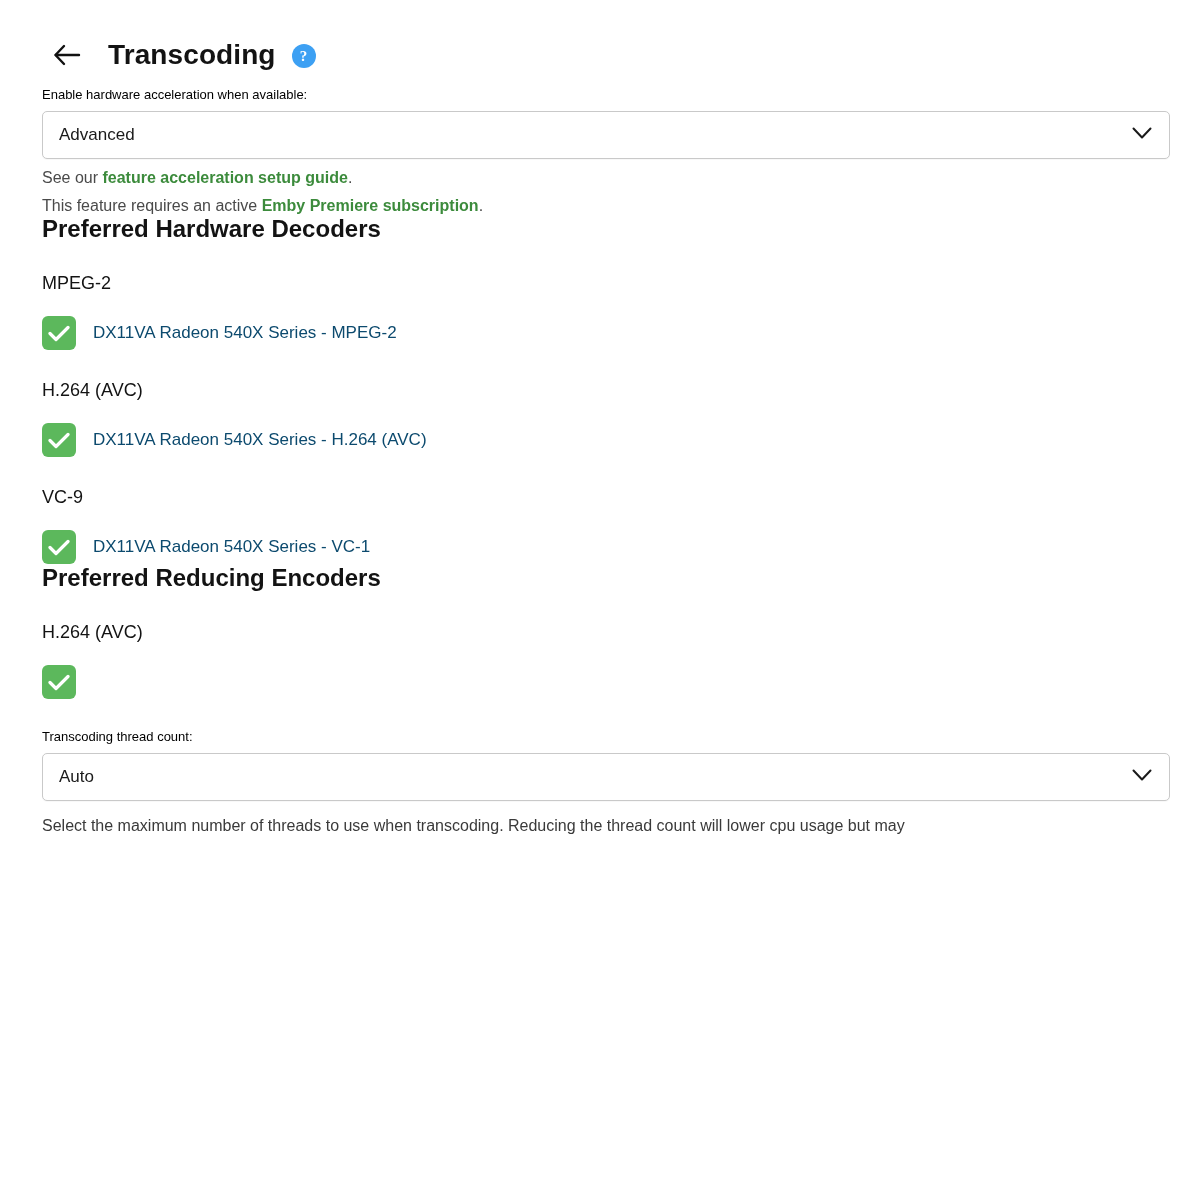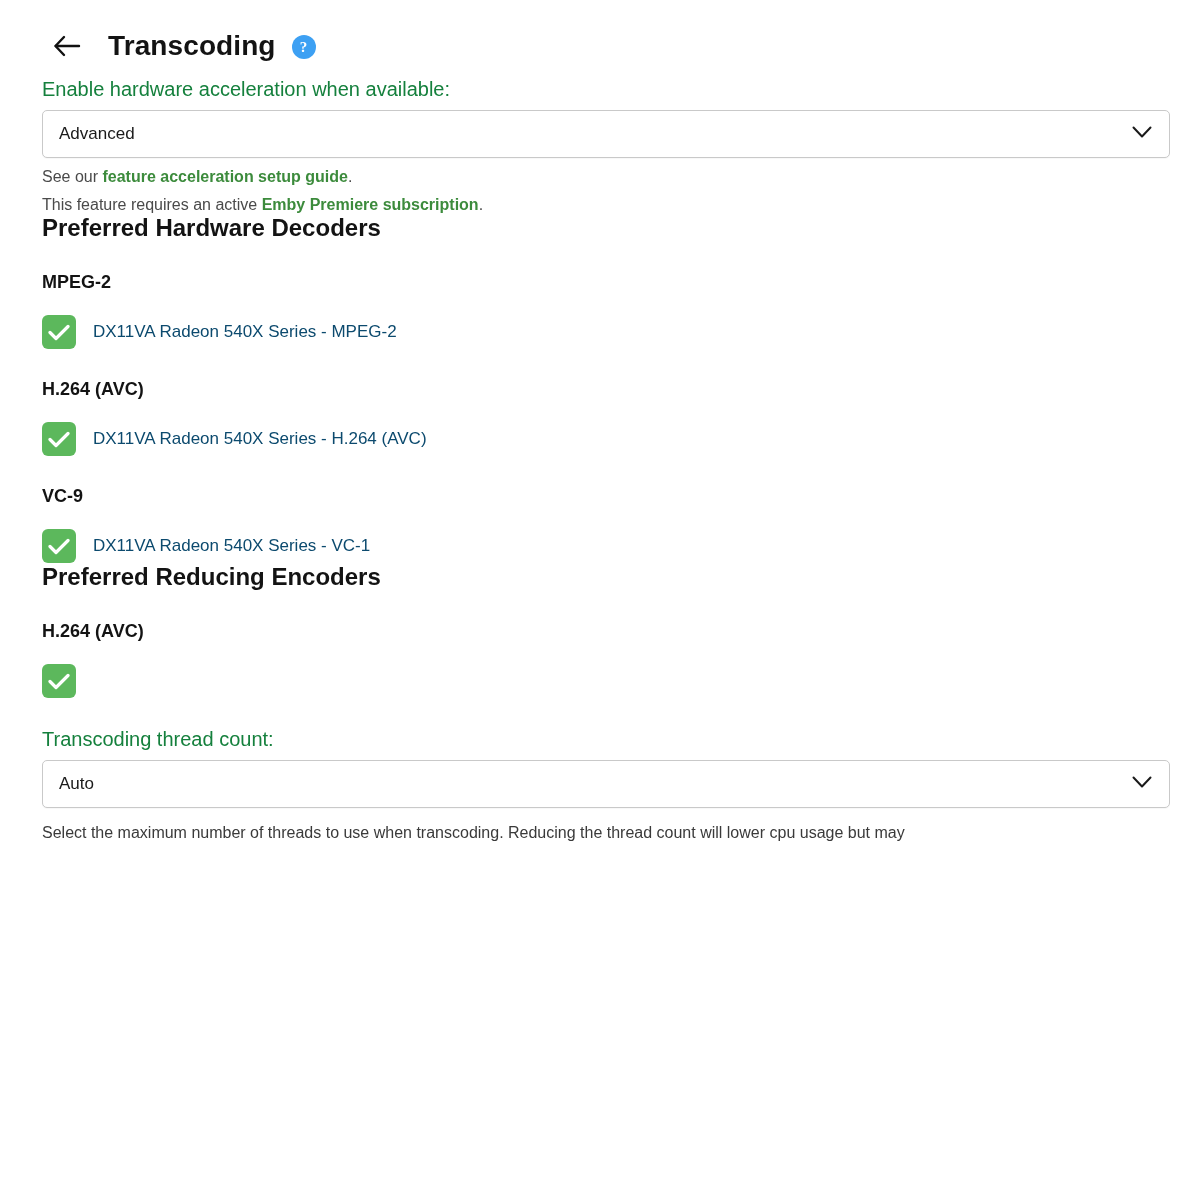--- a/index.html
+++ b/index.html
@@ -13,21 +13,21 @@
   }
   body {
     font-family: "Liberation Sans", sans-serif;
     color: #1a1a1a;
     -webkit-font-smoothing: antialiased;
   }
   .page {
     width: 1193px;
     height: 1200px;
     position: relative;
-    padding: 0 42px;
+    padding: 9px 42px;
   }
 
   
   .header {
     display: flex;
     align-items: center;
     height: 78px;
     padding-top: 14px;
   }
   .back-arrow {
@@ -59,22 +59,22 @@
     align-items: center;
     justify-content: center;
     margin-left: 16px;
     margin-top: 2px;
     cursor: pointer;
     font-family: "Liberation Serif", serif;
   }
 
   
   .field-label {
-    font-size: 20px;
-    color: #15803d;
+    font-size: 13px;
+    color: #000000;
     margin-bottom: 9px;
   }
   .hint {
     font-size: 16px;
     color: #4a4a4a;
     margin-top: 10px;
   }
   .hint a, .link {
     color: #3c8b3c;
     font-weight: bold;
@@ -112,21 +112,21 @@
 
   
   .section-title {
     font-size: 24px;
     font-weight: bold;
     color: #131313;
     margin-bottom: 0;
   }
   .codec-title {
     font-size: 18px;
-    font-weight: bold;
+    font-weight: normal;
     color: #131313;
     margin-top: 30px;
   }
   .check-row {
     display: flex;
     align-items: center;
     margin-top: 22px;
   }
   .checkbox {
     width: 34px;

